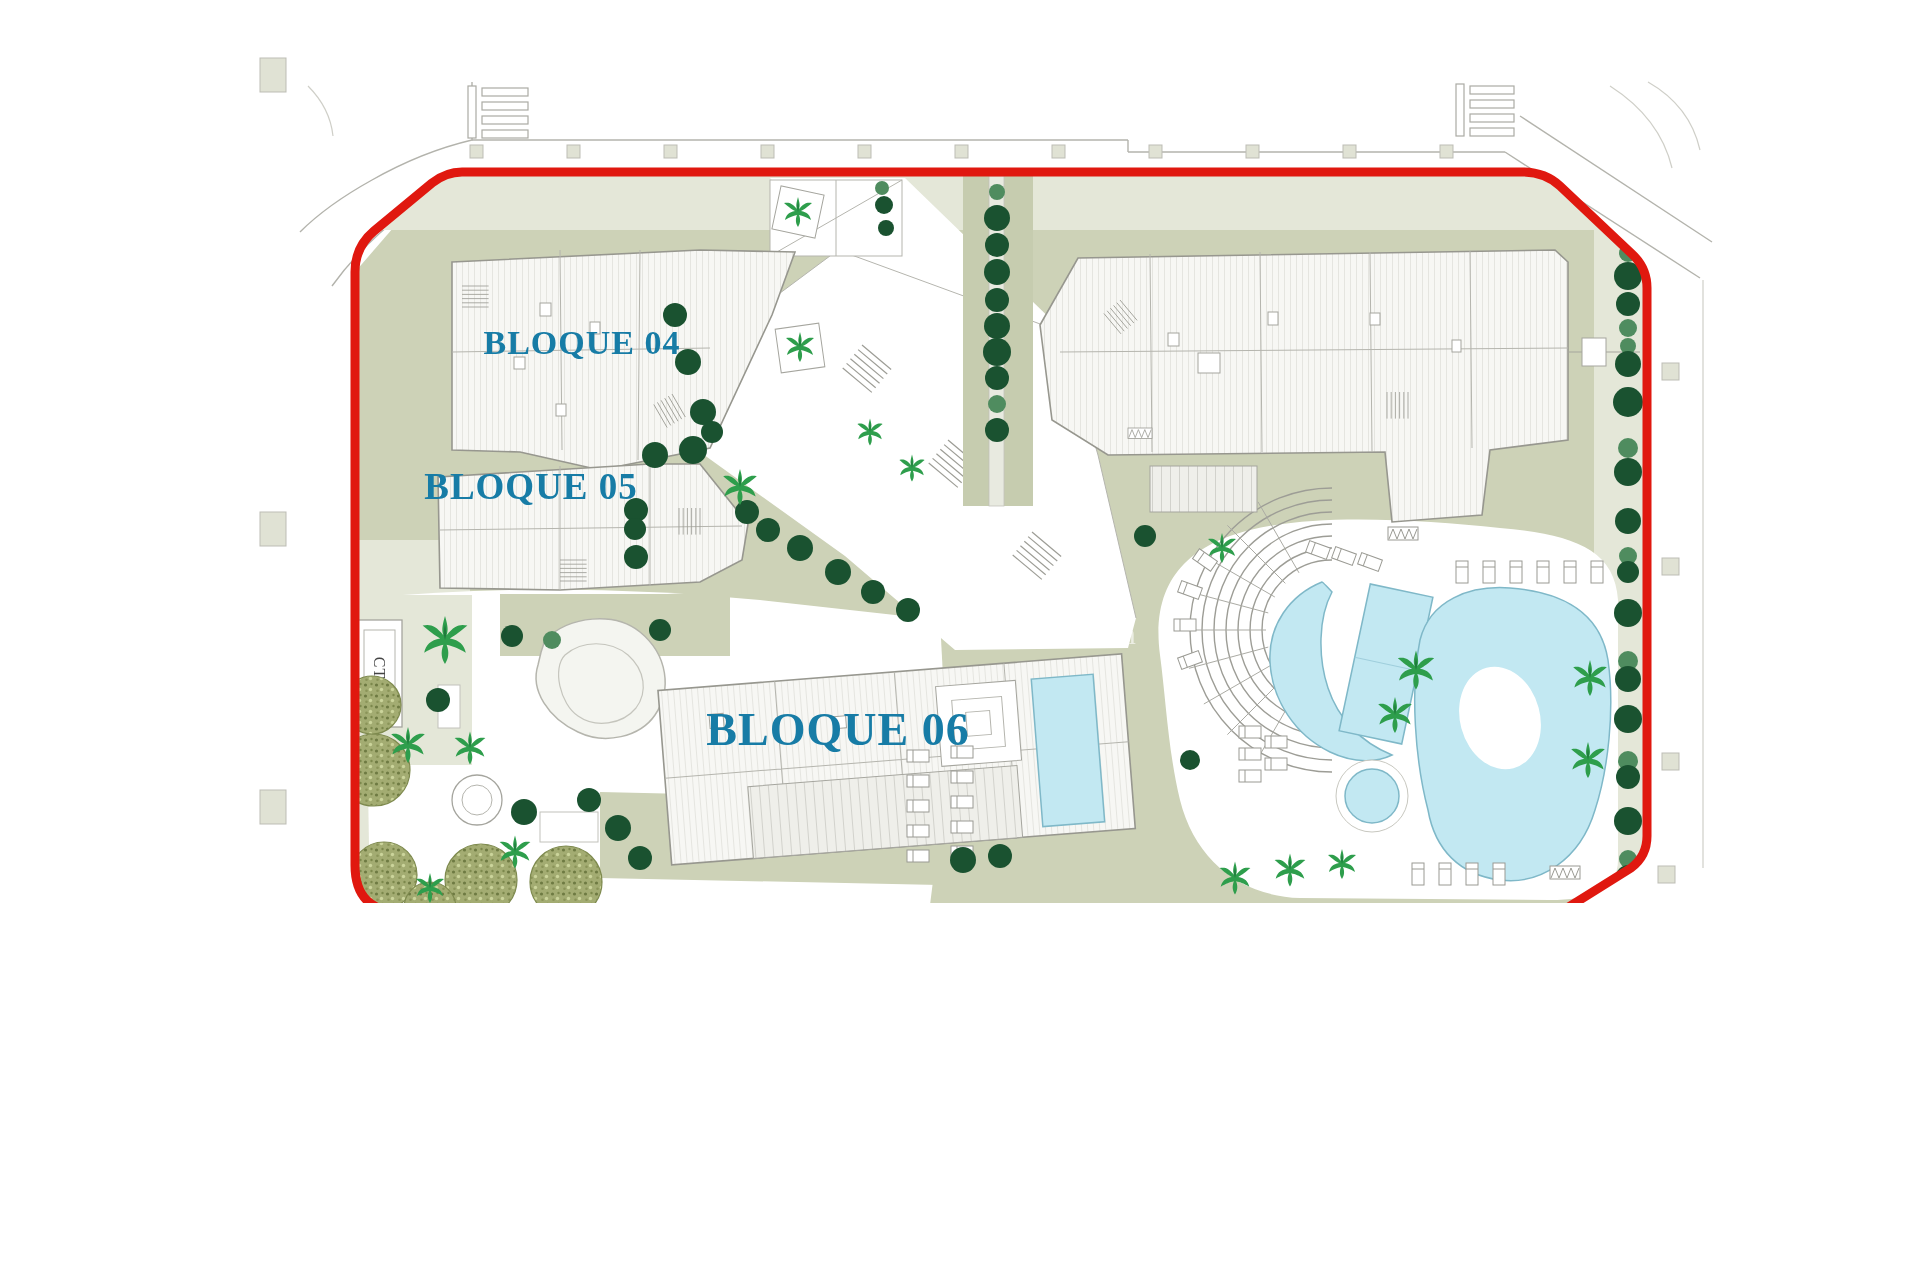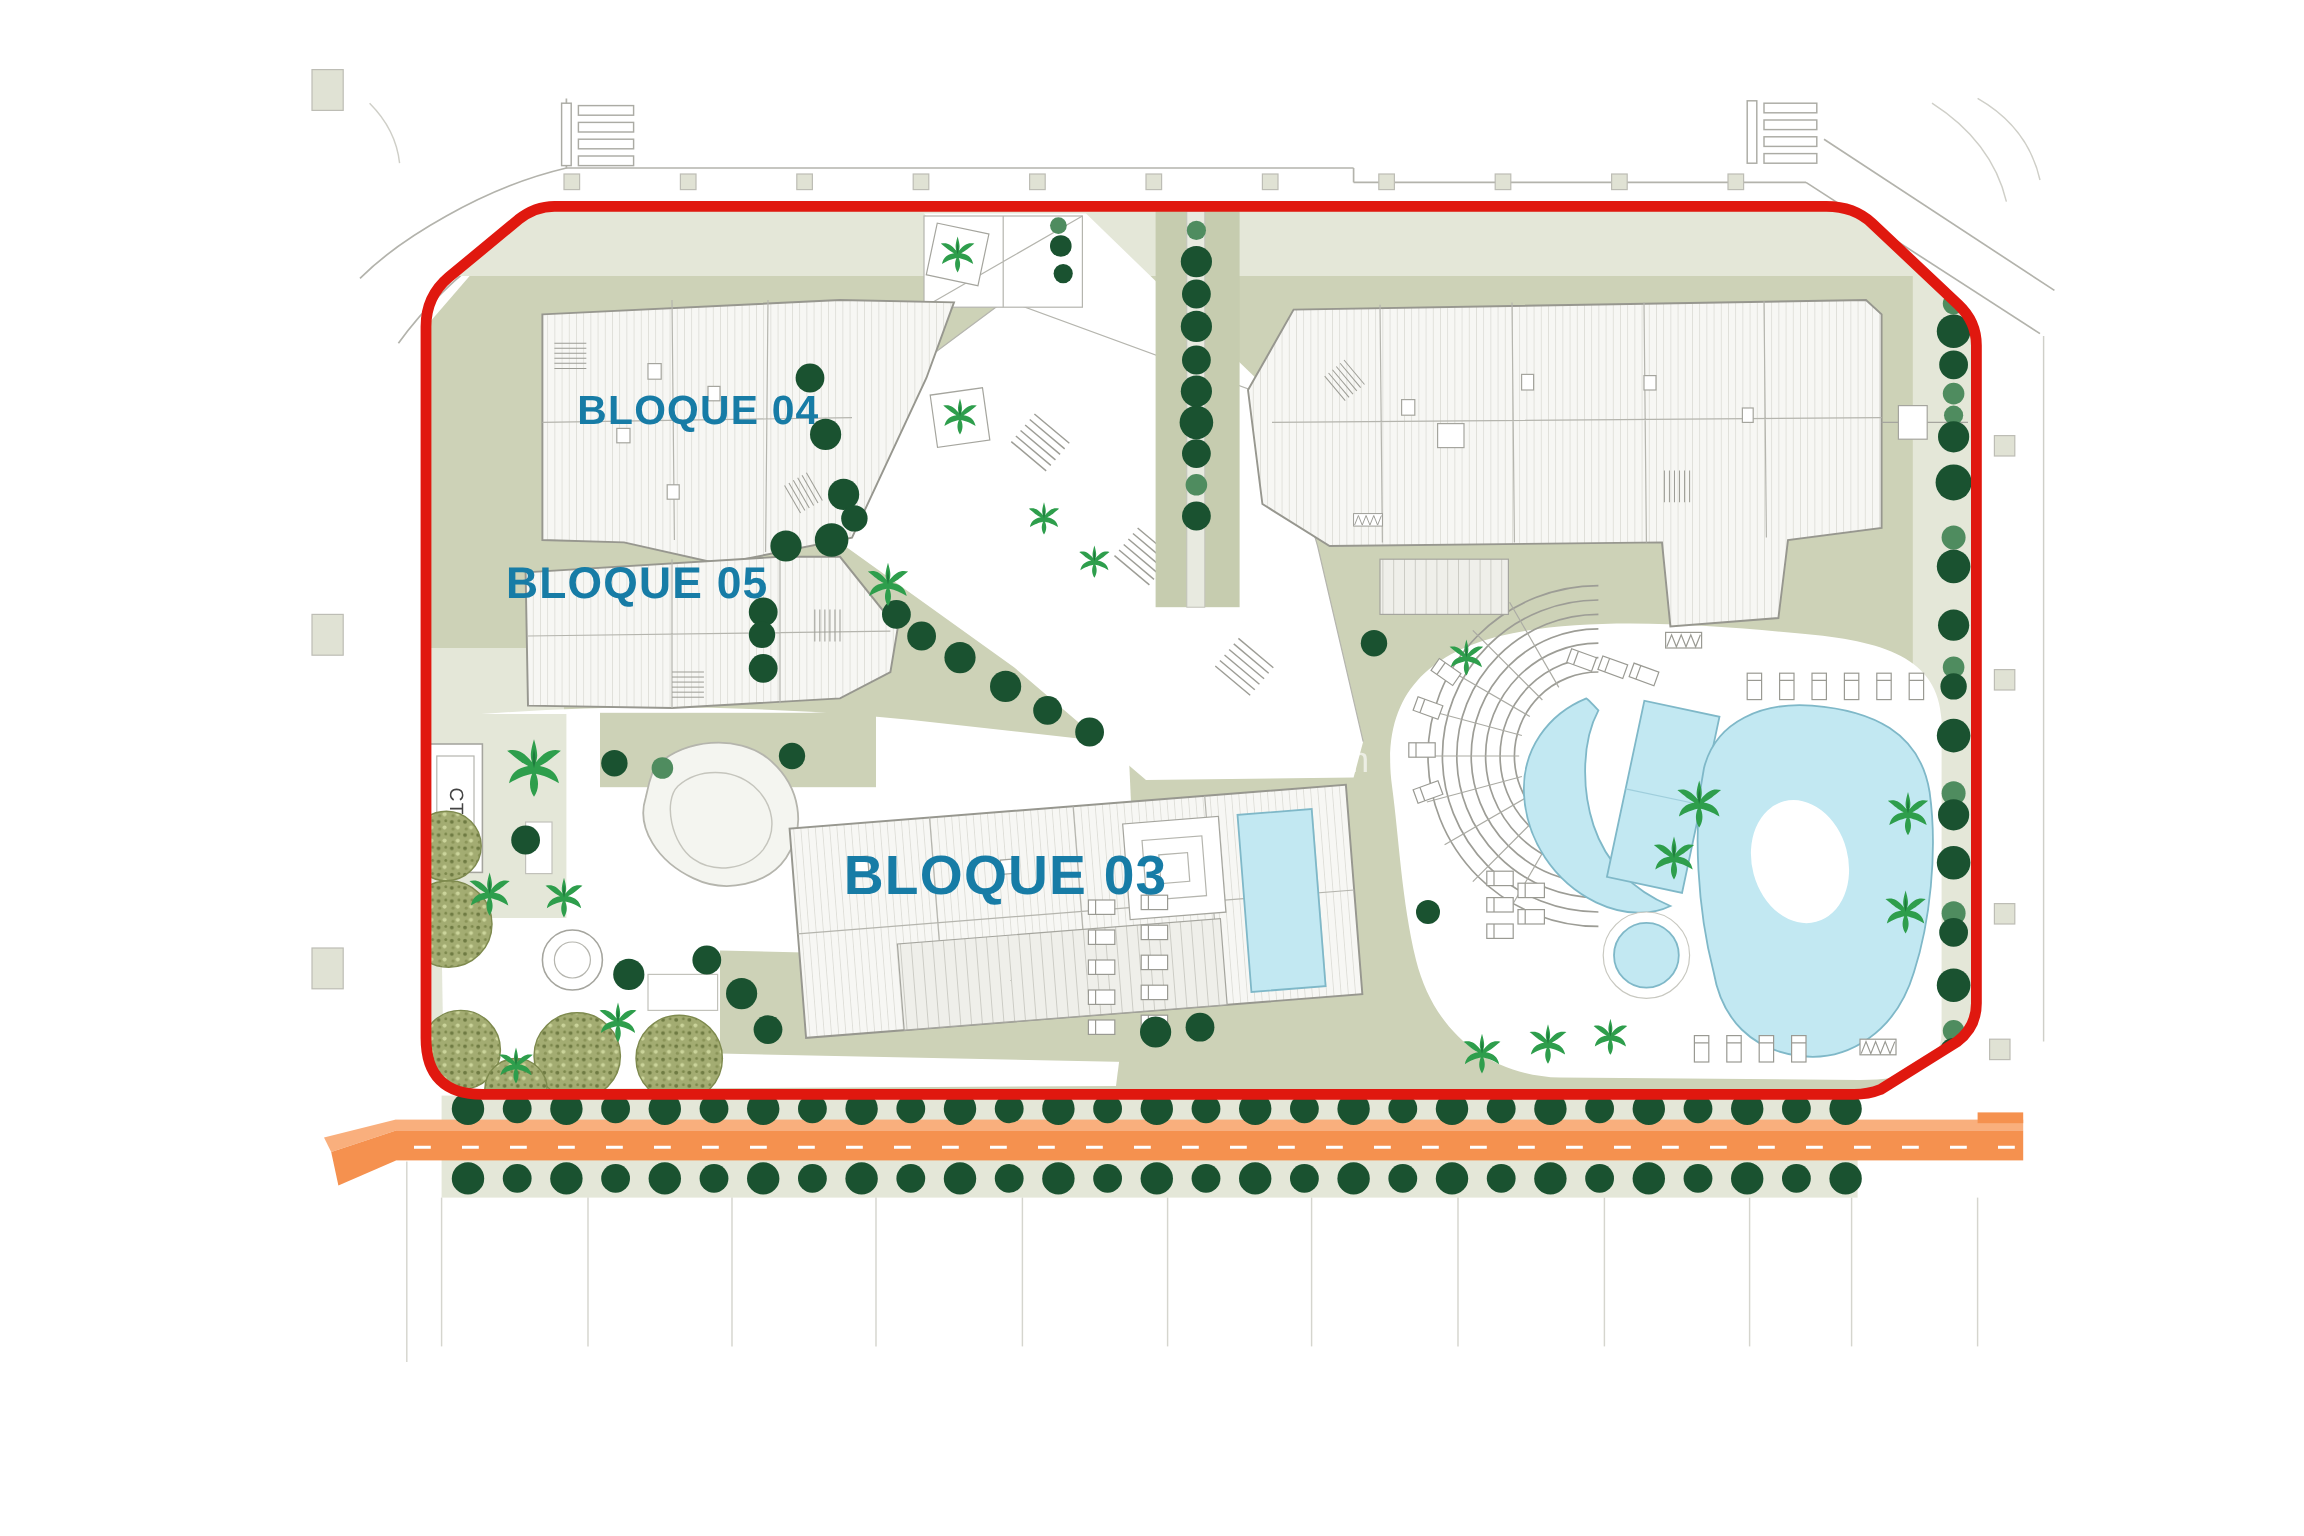--- a/index.html
+++ b/index.html
@@ -2,22 +2,22 @@
 <html style="--label-blue: #177CA6; --boundary-red: #E0180F; --road-orange: #F5914F; --road-orange-light: #F9AF7D; --site-olive: #CDD2B7; --site-olive-light: #E4E7D8; --pool-blue: #C2E8F2; --pool-edge: #7FB8C8; --tree-dark: #1A5230; --tree-medium: #4F8C5F; --palm-green: #2E9E4C; --olive-tree: #A3AC72; --roof-white: #F7F7F4; --line-gray: #A9A9A3;"><head>
 <meta charset="utf-8">
 <style>
   :root{
     --label-blue:#177CA6; --boundary-red:#E0180F; --road-orange:#F5914F; --road-orange-light:#F9AF7D;
     --site-olive:#CDD2B7; --site-olive-light:#E4E7D8; --pool-blue:#C2E8F2; --pool-edge:#7FB8C8;
     --tree-dark:#1A5230; --tree-medium:#4F8C5F; --palm-green:#2E9E4C; --olive-tree:#A3AC72;
     --roof-white:#F7F7F4; --line-gray:#A9A9A3;
   }
   html,body{margin:0;padding:0;background:#FFFFFF;}
-  #stage{position:relative;width:1920px;height:1280px;background:#FFFFFF;overflow:hidden;
-         font-family:Liberation Sans, sans-serif;}
+  #stage{position:relative;width:1920px;height:903px;background:#FFFFFF;overflow:hidden;
+         font-family:Liberation Serif, serif;}
   svg{position:absolute;left:0;top:0;}
   .ctx{stroke:#B3B3AC;stroke-width:1.4;fill:none;}
   .ctx-faint{stroke:#CFCFC8;stroke-width:1.2;fill:none;}
   .sq{fill:#E0E2D4;stroke:#BDBDB5;stroke-width:1;}
   .xwalk{fill:#FFFFFF;stroke:#ABABA4;stroke-width:1.2;}
   .roof{fill:url(#hatchV);stroke:#97978F;stroke-width:1.6;}
   .roofdetail{stroke:#B5B5AE;stroke-width:1;fill:none;}
   .rooflight{fill:#FFFFFF;stroke:#A5A59E;stroke-width:1;}
   .white-area{fill:#FFFFFF;stroke:#C2C2BB;stroke-width:1;}
   .pale{fill:var(--site-olive-light);}
@@ -511,16 +511,16 @@
           <use href="#palm" transform="translate(1290,870) scale(1.1)"></use>
           <use href="#palm" transform="translate(1342,864) scale(1)"></use>
         </g>
   </g>
 
   <path d="M462,172 L1522,172 Q1545,172 1560,186 L1632,254 Q1647,268 1647,288 L1647,836 Q1647,856 1631,868 L1567,908 Q1557,912 1545,912 L402,912 Q355,912 355,865 L355,272 Q355,247 374,231 L432,183 Q446,172 462,172 Z" fill="none" stroke="var(--boundary-red)" stroke-width="9" stroke-linejoin="round"></path>
 </svg>
 
 <div class="label" id="label-b04">BLOQUE 04</div>
 <div class="label" id="label-b03">BLOQUE 05</div>
-<div class="label" id="label-b02">BLOQUE 03</div>
+<div class="label" id="label-b02">BLOQUE 06</div>
 <div id="ct-label">CT</div>
 <div id="watermark">www.··········sol.com</div>
 </div>
 
 </body></html>

